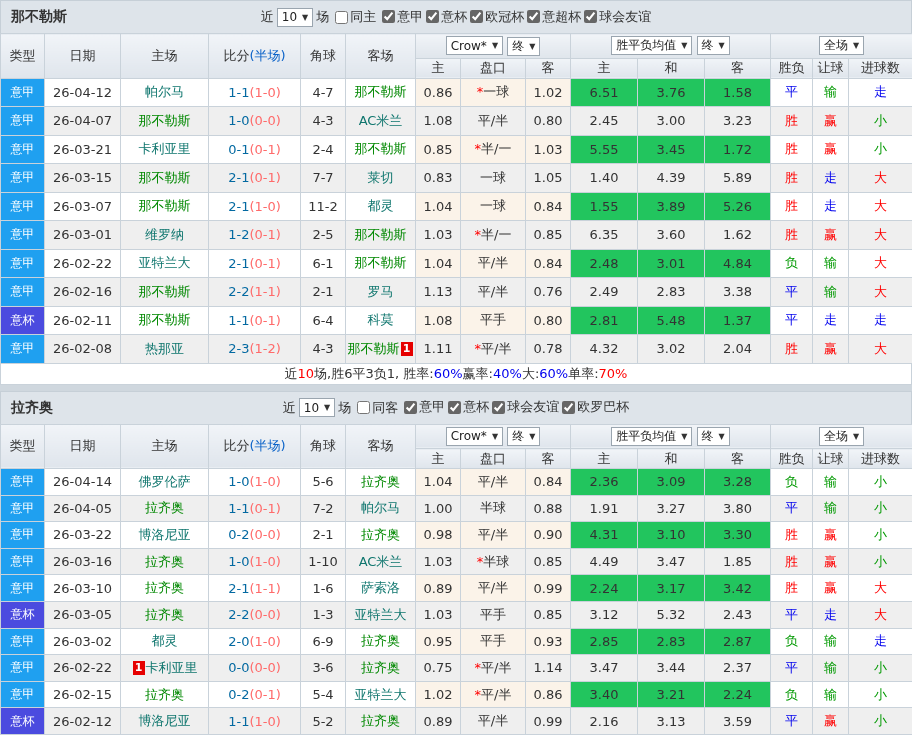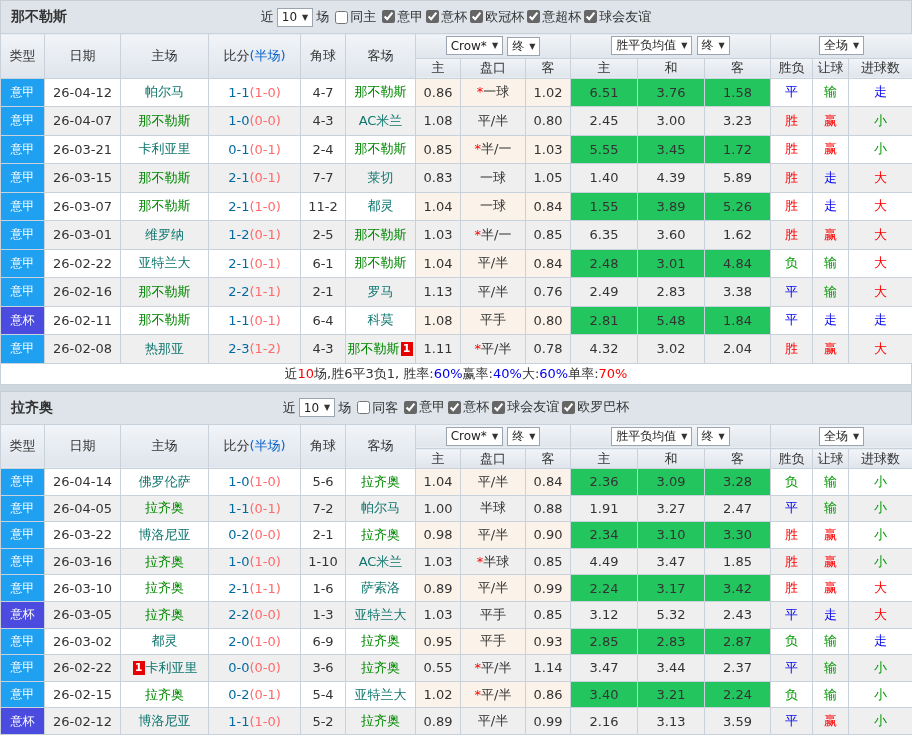--- a/index.html
+++ b/index.html
@@ -305,21 +305,21 @@
             <td class="date">26-02-11</td>
             <td><span class="team-n hl">那不勒斯</span></td>
             <td class="score"><span class="full">1-1</span><span class="half">(0-1)</span></td>
             <td class="corner">6-4</td>
             <td><span class="team-n">科莫</span></td>
             <td class="odds">1.08</td>
             <td class="odds">平手</td>
             <td class="odds">0.80</td>
             <td class="avg">2.81</td>
             <td class="avg">5.48</td>
-            <td class="avg">1.84</td>
+            <td class="avg">1.37</td>
             <td class="res r-draw">平</td>
             <td class="res r-draw">走</td>
             <td class="res r-draw">走</td>
           </tr>
           <tr>
             <td class="type lg">意甲</td>
             <td class="date">26-02-08</td>
             <td><span class="team-n">热那亚</span></td>
             <td class="score"><span class="full">2-3</span><span class="half">(1-2)</span></td>
             <td class="corner">4-3</td>
@@ -469,36 +469,36 @@
             <td class="date">26-04-05</td>
             <td><span class="team-n hl">拉齐奥</span></td>
             <td class="score"><span class="full">1-1</span><span class="half">(0-1)</span></td>
             <td class="corner">7-2</td>
             <td><span class="team-n">帕尔马</span></td>
             <td class="odds">1.00</td>
             <td class="odds">半球</td>
             <td class="odds">0.88</td>
             <td class="avg">1.91</td>
             <td class="avg">3.27</td>
-            <td class="avg">2.47</td>
+            <td class="avg">3.80</td>
             <td class="res r-draw">平</td>
             <td class="res r-lose">输</td>
             <td class="res r-lose">小</td>
           </tr>
           <tr>
             <td class="type lg">意甲</td>
             <td class="date">26-03-22</td>
             <td><span class="team-n">博洛尼亚</span></td>
             <td class="score"><span class="full">0-2</span><span class="half">(0-0)</span></td>
             <td class="corner">2-1</td>
             <td><span class="team-n hl">拉齐奥</span></td>
             <td class="odds">0.98</td>
             <td class="odds">平/半</td>
             <td class="odds">0.90</td>
-            <td class="avg">2.34</td>
+            <td class="avg">4.31</td>
             <td class="avg">3.10</td>
             <td class="avg">3.30</td>
             <td class="res r-win">胜</td>
             <td class="res r-win">赢</td>
             <td class="res r-lose">小</td>
           </tr>
           <tr>
             <td class="type lg">意甲</td>
             <td class="date">26-03-16</td>
             <td><span class="team-n hl">拉齐奥</span></td>
@@ -566,21 +566,21 @@
             <td class="res r-lose">输</td>
             <td class="res r-draw">走</td>
           </tr>
           <tr>
             <td class="type lg">意甲</td>
             <td class="date">26-02-22</td>
             <td><span class="badge">1</span><span class="team-n">卡利亚里</span></td>
             <td class="score"><span class="full">0-0</span><span class="half">(0-0)</span></td>
             <td class="corner">3-6</td>
             <td><span class="team-n hl">拉齐奥</span></td>
-            <td class="odds">0.55</td>
+            <td class="odds">0.75</td>
             <td class="odds"><span class="star">*</span>平/半</td>
             <td class="odds">1.14</td>
             <td class="avg">3.47</td>
             <td class="avg">3.44</td>
             <td class="avg">2.37</td>
             <td class="res r-draw">平</td>
             <td class="res r-lose">输</td>
             <td class="res r-lose">小</td>
           </tr>
           <tr>

